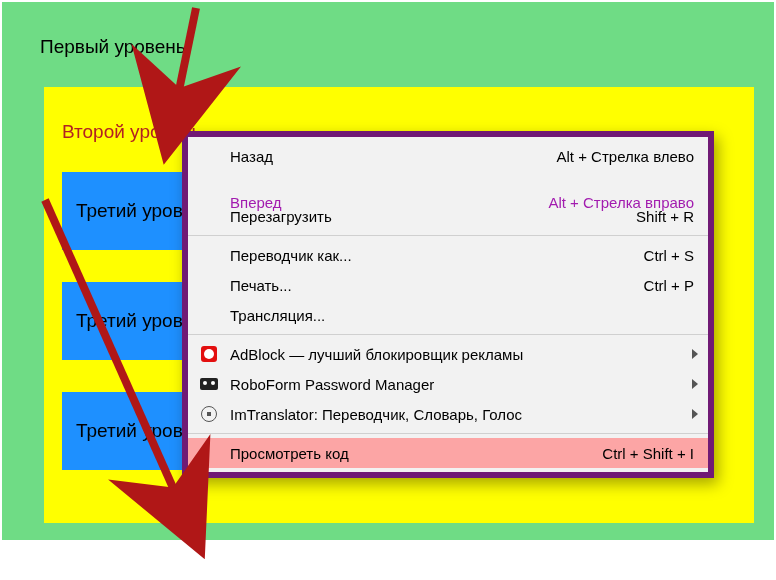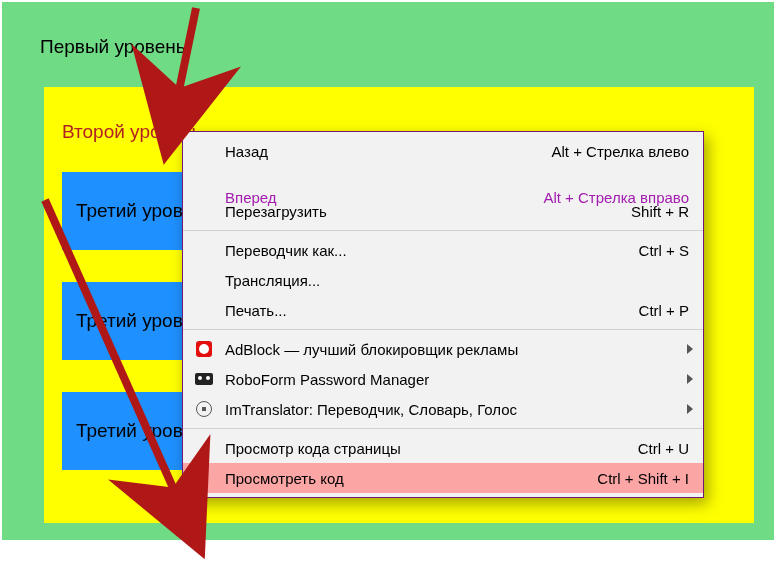--- a/index.html
+++ b/index.html
@@ -66,21 +66,21 @@
   .level3.b { top: 195px; }
   .level3.c { top: 305px; }
 
   
   .ctxmenu {
     position: absolute;
     left: 182px;
     top: 131px;
     width: 520px;
     background: #f2f2f2;
-    border: 1px solid #701a75;
+    border: 6px solid #701a75;
     box-shadow: 4px 6px 14px rgba(0,0,0,.35);
     font-size: 15px;
     color: #000;
     padding: 4px 0;
   }
   .ctx-row {
     display: flex;
     align-items: center;
     height: 30px;
     padding: 0 14px 0 42px;
@@ -212,26 +212,26 @@
     </div>
 
     <div class="ctx-sep"></div>
 
     <div class="ctx-row">
       <span class="lbl">Переводчик как...</span>
       <span class="sc">Ctrl + S</span>
     </div>
 
     <div class="ctx-row">
-      <span class="lbl">Трансляция...</span>
-    </div>
-
-    <div class="ctx-row">
       <span class="lbl">Печать...</span>
       <span class="sc">Ctrl + P</span>
+    </div>
+
+    <div class="ctx-row">
+      <span class="lbl">Трансляция...</span>
     </div>
 
 
     <div class="ctx-sep"></div>
 
     <div class="ctx-row">
       <span class="ico">
           <span class="ico-adblock"></span>
         </span>
       <span class="lbl">AdBlock — лучший блокировщик рекламы</span>
@@ -249,24 +249,20 @@
     <div class="ctx-row">
       <span class="ico">
           <span class="ico-imtrans"></span>
         </span>
       <span class="lbl">ImTranslator: Переводчик, Словарь, Голос</span>
       <span class="submenu-arrow"></span>
     </div>
 
     <div class="ctx-sep"></div>
 
-    <div class="ctx-row">
-      <span class="lbl">Просмотр кода страницы</span>
-      <span class="sc">Ctrl + U</span>
-    </div>
 
     <div class="ctx-row hl">
       <span class="lbl">Просмотреть код</span>
       <span class="sc">Ctrl + Shift + I</span>
     </div>
 
   </div>
 
   <svg class="arrow-svg" viewBox="0 0 776 580">
     <defs>

